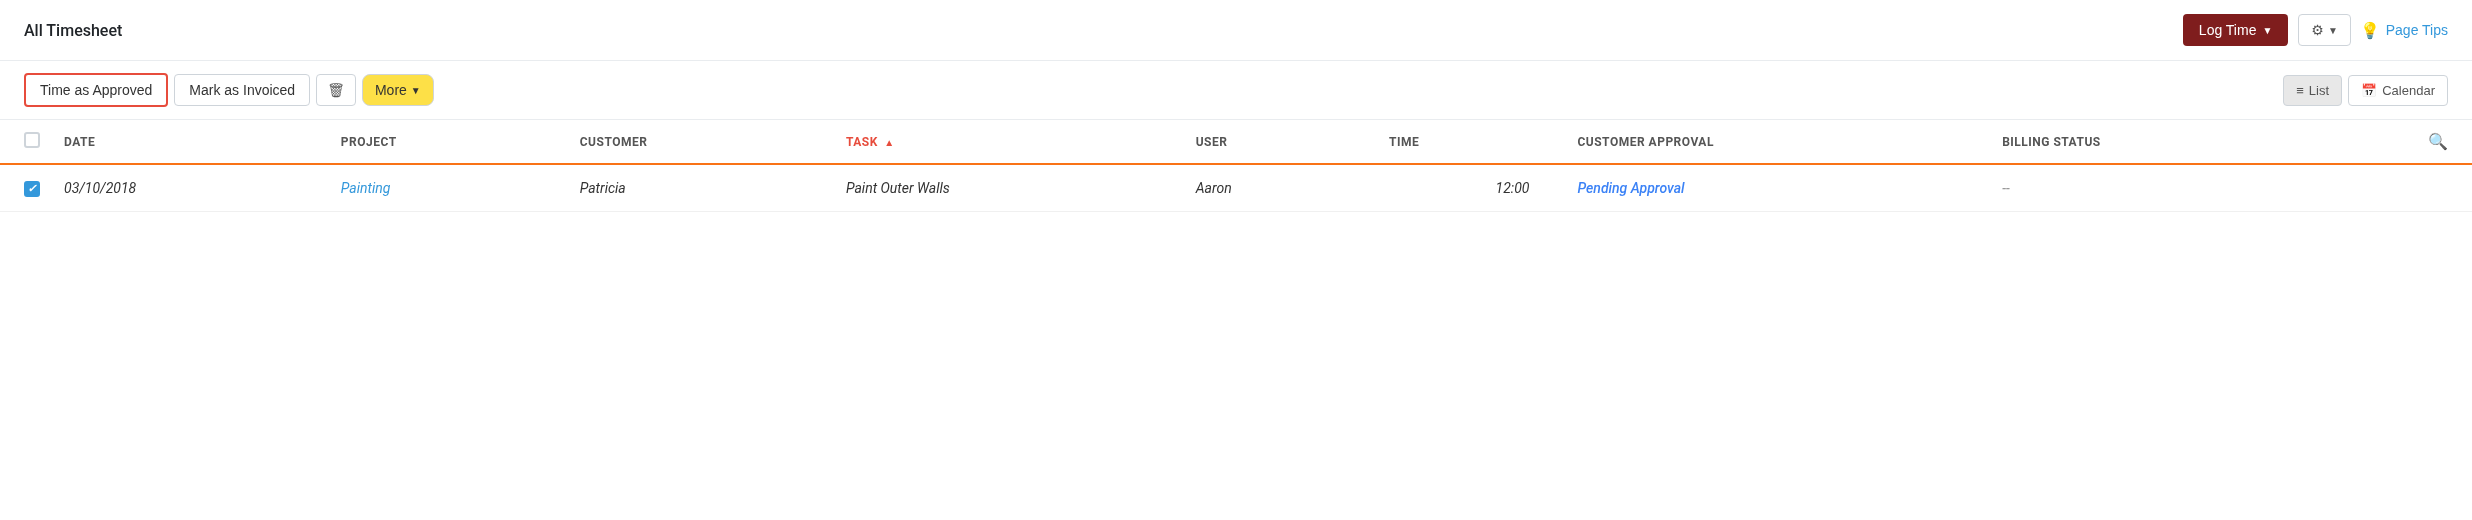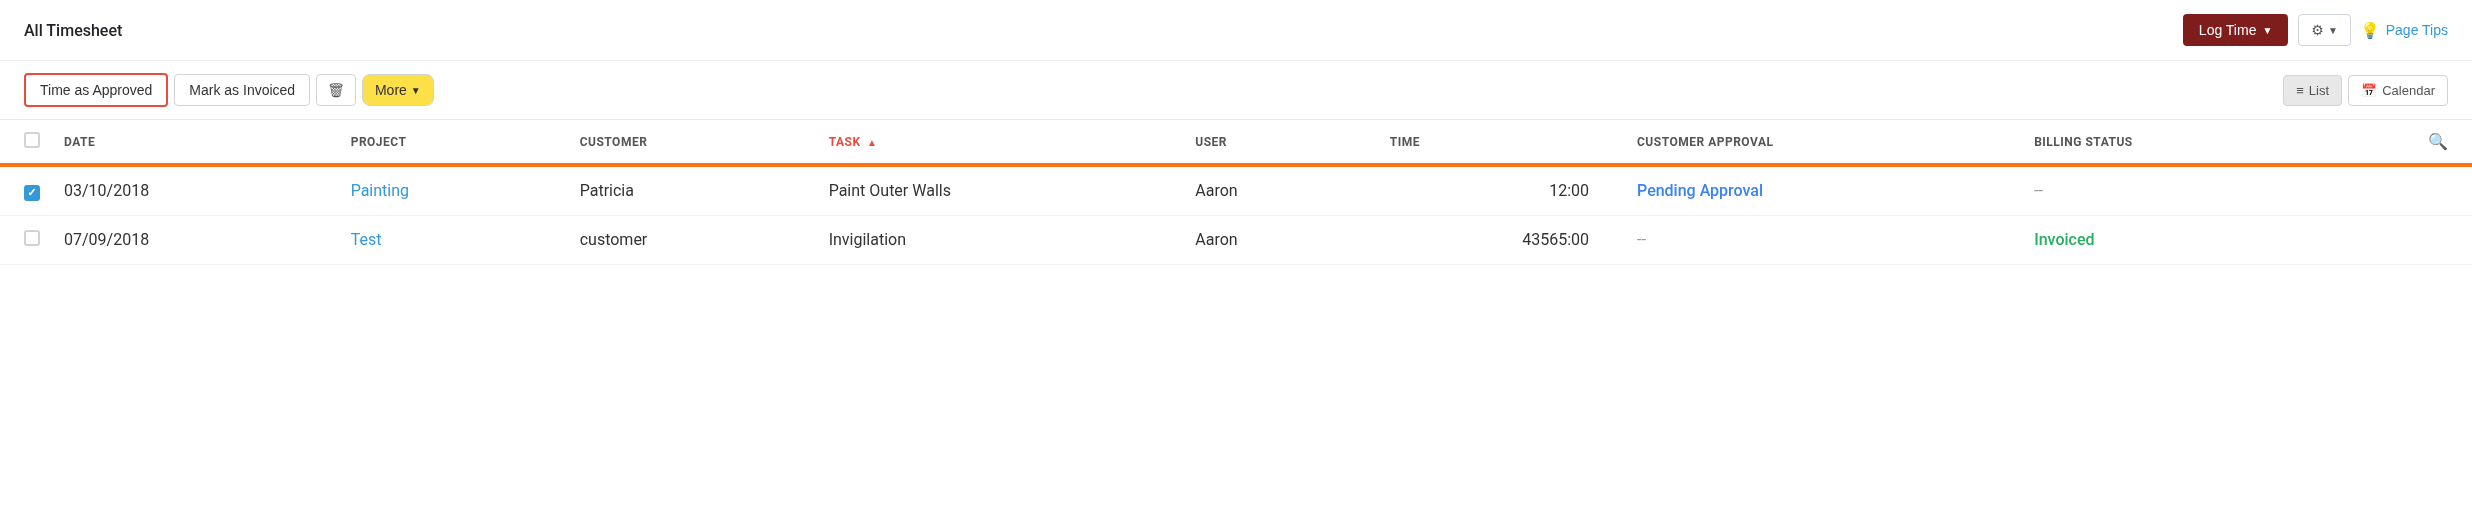--- a/index.html
+++ b/index.html
@@ -127,43 +127,44 @@
     }
     .btn-view.active {
       background: #e8e8e8;
     }
 
     table {
       width: 100%;
       border-collapse: collapse;
     }
     thead tr {
-      border-bottom: 4px solid #f97316;
+      border-bottom: 2px solid #f97316;
     }
     thead th {
       padding: 12px 24px;
       text-align: left;
       font-size: 12px;
       font-weight: 700;
       color: #555;
       letter-spacing: 0.5px;
       text-transform: uppercase;
     }
     thead th.task-col { color: #e74c3c; }
     thead th .sort-arrow { margin-left: 3px; font-size: 10px; }
     thead th.search-col { text-align: right; }
 
     tbody tr {
       border-bottom: 1px solid #f0f0f0;
     }
     tbody td {
       padding: 14px 24px;
-      font-size: 16px;
+      font-size: 14px;
       color: #333;
       vertical-align: middle;
+      font-style: italic;
     }
 
     .checkbox-cell { width: 30px; padding-left: 24px; padding-right: 0; }
     .checkbox {
       width: 16px;
       height: 16px;
       border: 2px solid #ced4da;
       border-radius: 3px;
       display: inline-flex;
       align-items: center;
@@ -269,26 +270,14 @@
         <td>03/10/2018</td>
         <td><span class="link-text">Painting</span></td>
         <td>Patricia</td>
         <td>Paint Outer Walls</td>
         <td>Aaron</td>
         <td style="text-align: right;">12:00</td>
         <td><span class="status-pending">Pending Approval</span></td>
         <td><span class="status-dash">--</span></td>
         <td></td>
       </tr>
-      <tr>
-        <td class="checkbox-cell"><div class="checkbox"></div></td>
-        <td>07/09/2018</td>
-        <td><span class="link-text">Test</span></td>
-        <td>customer</td>
-        <td>Invigilation</td>
-        <td>Aaron</td>
-        <td style="text-align: right;">43565:00</td>
-        <td><span class="status-dash">--</span></td>
-        <td><span class="status-invoiced">Invoiced</span></td>
-        <td></td>
-      </tr>
     </tbody>
 </table>
 
 </body></html>

